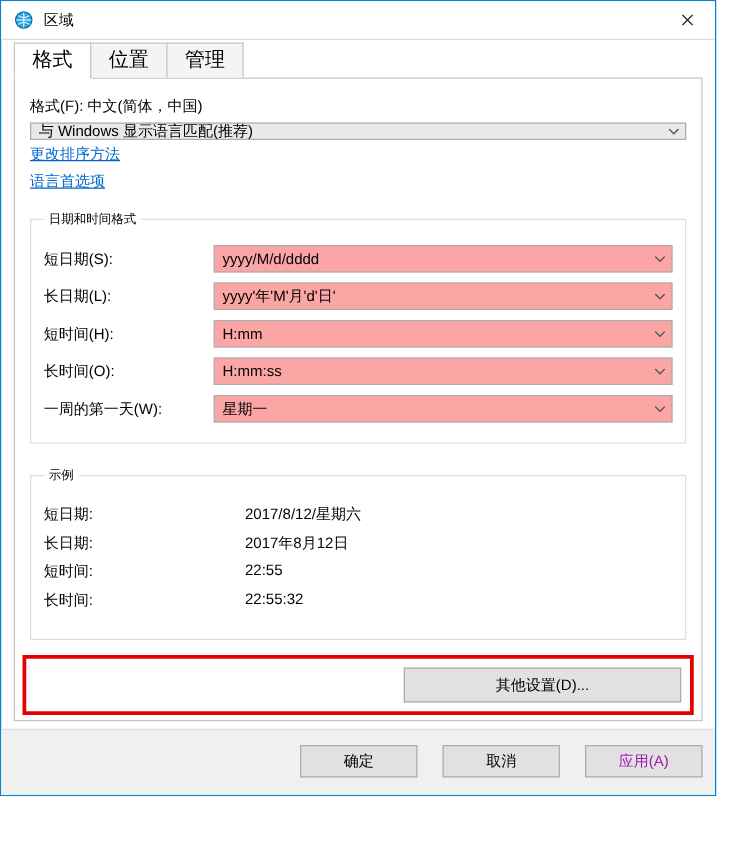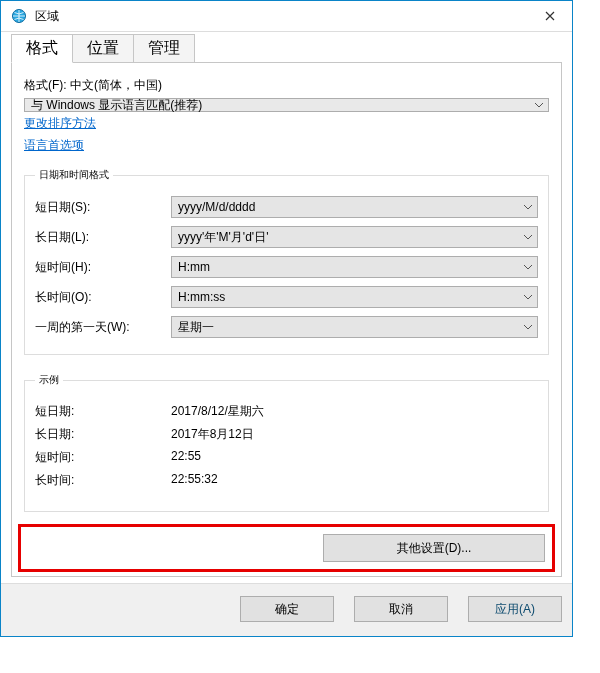--- a/index.html
+++ b/index.html
@@ -20,31 +20,31 @@
   .select{width:100%;height:14px;border:1px solid #adadad;background:#e9e9e9;position:relative;display:flex;align-items:center;padding:0 6px;box-sizing:border-box;}
   .select .arrow{position:absolute;right:0;top:0;bottom:0;width:18px;display:flex;align-items:center;justify-content:center;color:#555;}
   .links{margin-top:0;line-height:22px;}
   .link{color:#0066cc;text-decoration:underline;cursor:pointer;display:inline-block;}
   fieldset.group{border:1px solid #ddd;margin:12px 0 0 0;padding:10px 10px 16px 10px;}
   fieldset.group>legend{padding:0 4px;font-size:10px;}
   .row{display:flex;align-items:center;margin:8px 0 0 0;}
   .row:first-of-type{margin-top:4px;}
   .row .rlabel{flex:0 0 136px;}
   .row .rfield{flex:1;}
-  .sel2{height:22px;border:1px solid #adadad;background:#e5e5e5;position:relative;display:flex;align-items:center;padding:1px 6px;box-sizing:border-box;}
+  .sel2{height:22px;border:1px solid #adadad;background:#fca5a5;position:relative;display:flex;align-items:center;padding:1px 6px;box-sizing:border-box;}
   .sel2 .arrow{position:absolute;right:0;top:0;bottom:0;width:18px;display:flex;align-items:center;justify-content:center;color:#555;}
-  .ex-row{display:flex;margin:6px 0;}
+  .ex-row{display:flex;margin:6px 0;gap:25px;}
   .ex-row .elabel{flex:0 0 136px;}
   .ex-row .evalue{flex:1;}
   .btn-area{position:relative;margin-top:18px;padding:4px;}
   .btn-other{width:220px;height:26px;margin-left:auto;display:flex;align-items:center;justify-content:center;border:1px solid #adadad;background:#e1e1e1;}
   .highlight{position:absolute;border:3px solid #e60000;pointer-events:none;}
   .footer{display:flex;justify-content:flex-end;gap:20px;padding:12px 10px 14px 0;background:#f0f0f0;border-top:1px solid #ddd;margin-top:6px;}
   .btn{width:92px;height:24px;display:flex;align-items:center;justify-content:center;border:1px solid #adadad;background:#e1e1e1;}
-  .btn.disabled{color:#0c4a6e;}
+  .btn.disabled{color:#a21caf;}
   svg{display:block;}
 </style>
 </head>
 <body>
 
 <div class="page">
 <div class="window">
 
   <div class="titlebar">
     <span class="icon">

